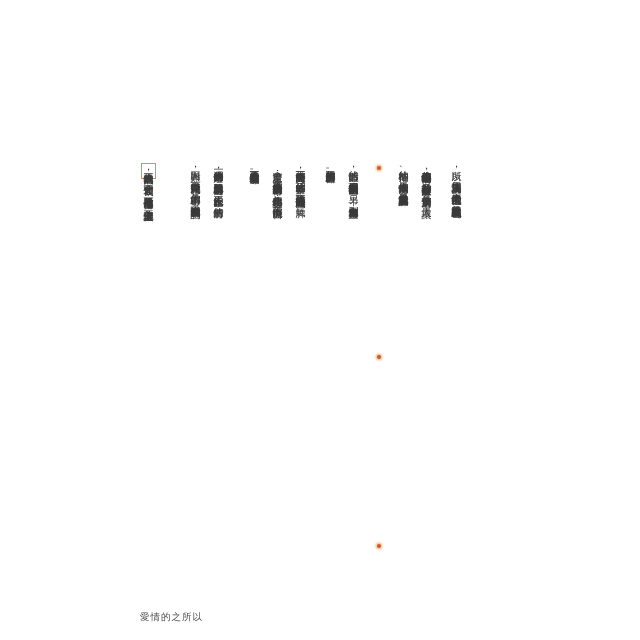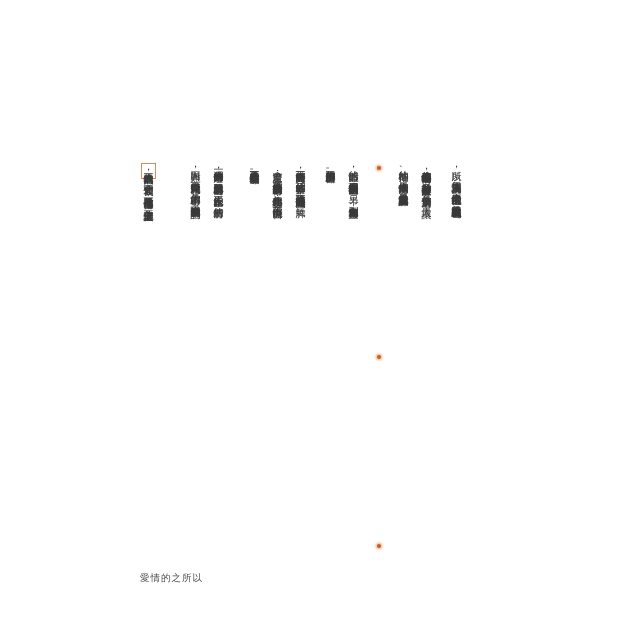--- a/index.html
+++ b/index.html
@@ -63,21 +63,21 @@
     background: #c2602c;
     box-shadow: 0 0 2px 1.5px rgba(235, 163, 110, 0.65);
   }
   .hl-box {
     border: 1px solid #df8b5e;
     padding: 1px 1px 0 1px;
   }
   .footer {
     position: absolute;
     left: 140px;
-    top: 572px;
+    top: 611px;
     font-size: 9.5px;
     letter-spacing: 1px;
     color: #4d4d4d;
   }
 </style>
 </head>
 <body>
 
 <div class="page">
 

